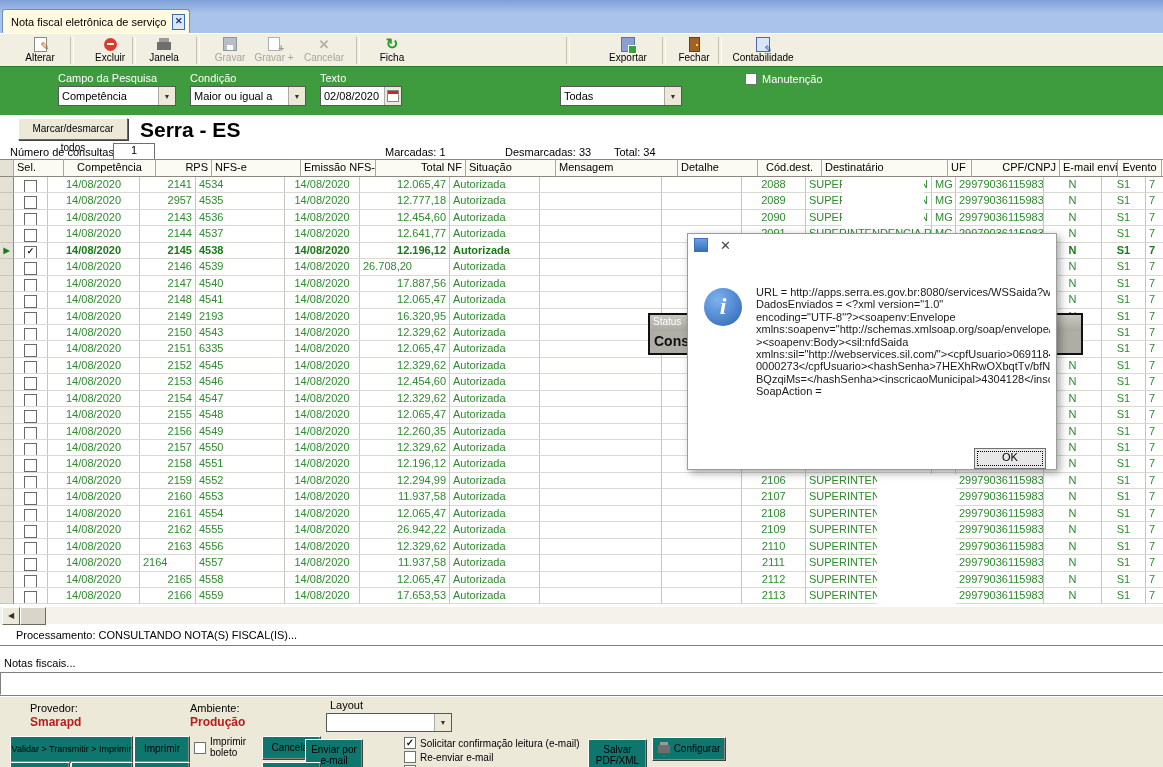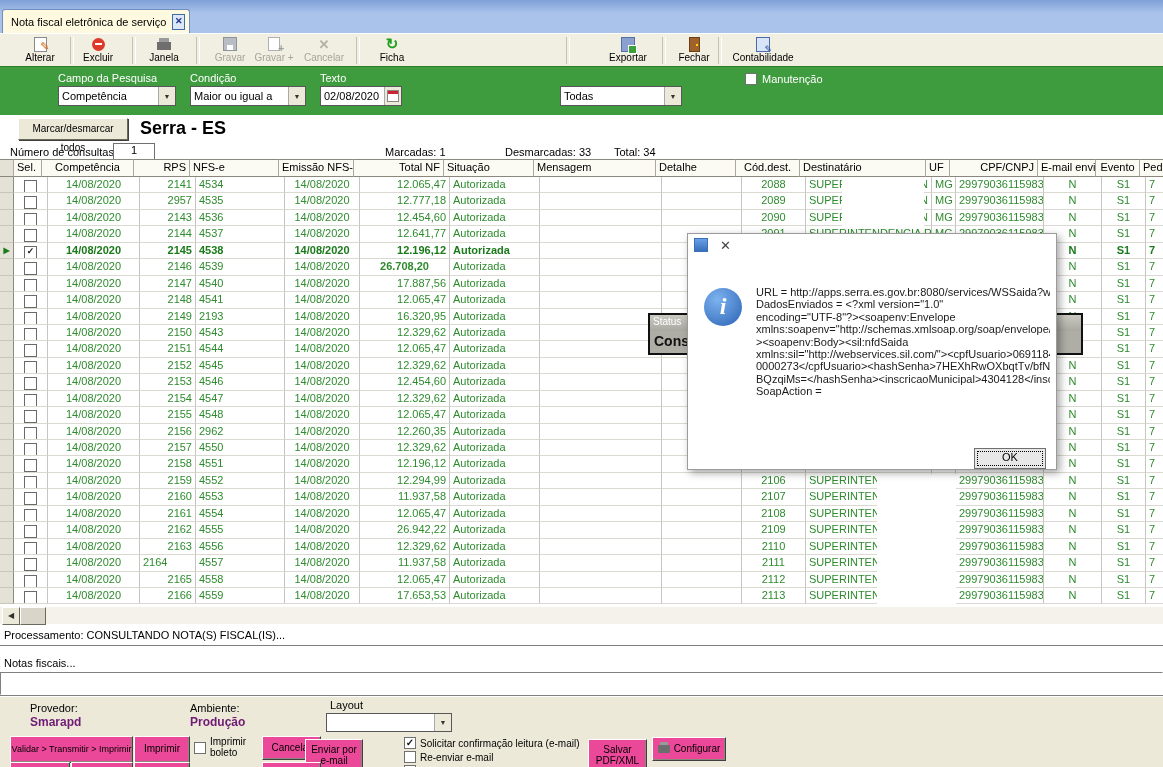--- a/index.html
+++ b/index.html
@@ -57,21 +57,21 @@
   .gbtn .glabel{font-size:10px;margin-top:2px;}
   .mag{width:8px;height:8px;border:2px solid #3a6ea5;border-radius:50%;position:relative;}
   .mag:after{content:"";position:absolute;right:-4px;bottom:-3px;width:6px;height:2px;background:#3a6ea5;transform:rotate(45deg);}
   .magplus{position:absolute;right:-6px;top:-6px;color:#1fa01f;font-weight:bold;font-size:10px;}
   .chk{width:12px;height:12px;background:#fff;border:1px solid #707070;box-sizing:border-box;font-size:10px;line-height:10px;text-align:center;color:#111;}
   .chk.on:after{content:"\2713";font-weight:bold;}
 
   
   .infostrip{position:absolute;left:0;top:115px;width:1163px;height:44px;background:#fff;}
   .btn3d{background:#ece9d8;border:1px solid #fff;border-right-color:#6a6a5a;border-bottom-color:#6a6a5a;box-shadow:1px 1px 0 #404040;font-size:10px;text-align:center;}
-  .city{font-weight:bold;font-size:18px;text-align:center;}
+  .city{font-weight:bold;font-size:21px;text-align:center;}
   .numbox{background:#fff;border:1px solid #707070;text-align:center;font-size:11px;}
 
   
   .grid{position:absolute;left:0;top:159px;width:1163px;height:447px;overflow:hidden;background:#fff;}
   .grow{display:flex;width:1200px;height:16.45px;}
   .ghead{height:18px;}
   .gcell{box-sizing:border-box;border-right:1px solid #c6c6be;border-bottom:1px solid #dadad2;padding:1px 3px 0 3px;font-size:11px;color:#2e8b2e;white-space:nowrap;overflow:hidden;}
   .ghead .gcell{color:#000;background:#fbfbf4;border-right:1px solid #aaa8a0;border-bottom:1px solid #8a887c;border-top:1px solid #8a887c;}
   .c-ind{background:#e4e1d6;border-right:1px solid #8a8a82;border-bottom:1px solid #c8c5ba;color:#222;text-align:center;padding:0;font-size:8px;line-height:16px;}
   .ghead .c-ind{background:#e4e1d6;}
@@ -82,22 +82,22 @@
 
   
   .hscroll{position:absolute;left:0;top:607px;width:1163px;height:17px;background:#f4f2ea;}
   .scr-arrow{position:absolute;left:2px;top:0;width:16px;height:16px;background:#ece9d8;border:1px solid #fff;border-right-color:#6a6a5a;border-bottom-color:#6a6a5a;font-size:8px;color:#333;text-align:center;line-height:15px;}
   .scr-thumb{position:absolute;left:20px;top:0;width:24px;height:16px;background:#d9d6c9;border:1px solid #fff;border-right-color:#6a6a5a;border-bottom-color:#6a6a5a;}
   .groove{border-top:1px solid #808080;border-bottom:1px solid #fff;height:0;}
   .sunken{background:#fff;border:1px solid #808080;border-right-color:#fff;border-bottom-color:#fff;}
 
   
   .footer{position:absolute;left:0;top:695px;width:1163px;height:72px;background:#ece9d8;border-top:1px solid #808080;box-shadow:inset 0 1px 0 #fff;}
-  .blue{color:#701a75;font-weight:bold;font-size:12px;}
-  .fbtn{position:absolute;background:#ec4899;border:1px solid #fff;border-right-color:#404040;border-bottom-color:#404040;box-shadow:inset -1px -1px 0 #8a887c;text-align:center;font-size:10px;overflow:hidden;}
+  .blue{color:#b91c1c;font-weight:bold;font-size:12px;}
+  .fbtn{position:absolute;background:#0f766e;border:1px solid #fff;border-right-color:#404040;border-bottom-color:#404040;box-shadow:inset -1px -1px 0 #8a887c;text-align:center;font-size:10px;overflow:hidden;}
   .flabel{font-size:10px;}
   .i-prn2{display:inline-block;width:12px;height:8px;background:#6e6e6e;position:relative;vertical-align:middle;margin-right:4px;}
   .i-prn2:before{content:"";position:absolute;left:2px;top:-3px;width:8px;height:3px;background:#9a9a9a;}
 
   
   .statuswin{position:absolute;left:648px;top:313px;width:435px;height:42px;background:#aeaea6;border:2px solid #111;z-index:4;box-sizing:border-box;}
   .statuswin .st-title{height:14px;background:linear-gradient(#c9c9c1,#a9a9a1);color:#fff;font-size:10px;padding:1px 3px;white-space:nowrap;overflow:hidden;}
   .statuswin .st-body{font-weight:bold;font-size:14px;color:#111;padding:2px 4px;white-space:nowrap;overflow:hidden;}
 
   
@@ -126,21 +126,21 @@
   <div class="toolbar">
     <div class="tbtn" style="left:14px">
       <div class="ticon">
           <span class="i-page">
             <span class="i-pencil">✎</span>
           </span>
         </div>
       <div class="tlabel">Alterar</div>
     </div>
     <div class="tsep" style="left:70px"></div>
-    <div class="tbtn" style="left:72px">
+    <div class="tbtn" style="left:84px">
       <div class="ticon">
           <span class="i-del"></span>
         </div>
       <div class="tlabel">Excluir</div>
     </div>
     <div class="tsep" style="left:132px"></div>
     <div class="tbtn" style="left:138px">
       <div class="ticon">
           <span class="i-prn"></span>
         </div>
@@ -246,21 +246,21 @@
     <div class="abs" style="left:10px;top:31px">Número de consultas</div>
     <div class="numbox abs" style="left:113px;top:28px;width:40px;height:15px">1</div>
     <div class="abs" style="left:385px;top:31px">Marcadas: 1</div>
     <div class="abs" style="left:505px;top:31px">Desmarcadas: 33</div>
     <div class="abs" style="left:614px;top:31px">Total: 34</div>
   </div>
 
   <div class="grid" id="grid">
       <div class="grow ghead">
         <div class="gcell c-ind" style="width: 14px;"></div>
-        <div class="gcell" style="width: 28px;">Sel.</div>
+        <div class="gcell" style="width: 50px;">Sel.</div>
         <div class="gcell" style="width: 92px; text-align: center;">Competência</div>
         <div class="gcell" style="width: 56px; text-align: right;">RPS</div>
         <div class="gcell" style="width: 89px;">NFS-e</div>
         <div class="gcell" style="width: 75px; text-align: center;">Emissão NFS-e</div>
         <div class="gcell" style="width: 90px; text-align: right;">Total NF</div>
         <div class="gcell" style="width: 90px;">Situação</div>
         <div class="gcell" style="width: 122px;">Mensagem</div>
         <div class="gcell" style="width: 80px;">Detalhe</div>
         <div class="gcell" style="width: 64px; text-align: center;">Cód.dest.</div>
         <div class="gcell" style="width: 126px;">Destinatário</div>
@@ -392,21 +392,21 @@
       </div>
       <div class="grow">
         <div class="gcell c-ind" style="width: 14px;"></div>
         <div class="gcell" style="width: 34px;">
           <div class="cb"></div>
         </div>
         <div class="gcell" style="width: 92px; text-align: center;">14/08/2020</div>
         <div class="gcell" style="width: 56px; text-align: right;">2146</div>
         <div class="gcell" style="width: 89px;">4539</div>
         <div class="gcell" style="width: 75px; text-align: center;">14/08/2020</div>
-        <div class="gcell" style="width: 90px; text-align: center; font-weight: bold;">26.708,20</div>
+        <div class="gcell" style="width: 90px; text-align: left;">26.708,20</div>
         <div class="gcell" style="width: 90px;">Autorizada</div>
         <div class="gcell" style="width: 122px;"></div>
         <div class="gcell" style="width: 80px;"></div>
         <div class="gcell" style="width: 64px; text-align: center;">2093</div>
         <div class="gcell dualcell" style="width: 126px;">
           <span>SUPERINTENDENCIA REGION</span>
           <span></span>
         </div>
         <div class="gcell" style="width: 24px;">MG</div>
         <div class="gcell" style="width: 88px; text-align: right;">29979036115983</div>
@@ -510,21 +510,21 @@
         <div class="gcell" style="width: 44px; text-align: center;">S1</div>
         <div class="gcell" style="width: 30px;">7</div>
       </div>
       <div class="grow">
         <div class="gcell c-ind" style="width: 14px;"></div>
         <div class="gcell" style="width: 34px;">
           <div class="cb"></div>
         </div>
         <div class="gcell" style="width: 92px; text-align: center;">14/08/2020</div>
         <div class="gcell" style="width: 56px; text-align: right;">2151</div>
-        <div class="gcell" style="width: 89px;">4544</div>
+        <div class="gcell" style="width: 89px;">6335</div>
         <div class="gcell" style="width: 75px; text-align: center;">14/08/2020</div>
         <div class="gcell" style="width: 90px; text-align: right;">12.065,47</div>
         <div class="gcell" style="width: 90px;">Autorizada</div>
         <div class="gcell" style="width: 122px;"></div>
         <div class="gcell" style="width: 80px;"></div>
         <div class="gcell" style="width: 64px; text-align: center;">2098</div>
         <div class="gcell dualcell" style="width: 126px;">
           <span>SUPERINTENDENCIA REGION</span>
           <span></span>
         </div>
@@ -630,21 +630,21 @@
         <div class="gcell" style="width: 44px; text-align: center;">S1</div>
         <div class="gcell" style="width: 30px;">7</div>
       </div>
       <div class="grow">
         <div class="gcell c-ind" style="width: 14px;"></div>
         <div class="gcell" style="width: 34px;">
           <div class="cb"></div>
         </div>
         <div class="gcell" style="width: 92px; text-align: center;">14/08/2020</div>
         <div class="gcell" style="width: 56px; text-align: right;">2156</div>
-        <div class="gcell" style="width: 89px;">2962</div>
+        <div class="gcell" style="width: 89px;">4549</div>
         <div class="gcell" style="width: 75px; text-align: center;">14/08/2020</div>
         <div class="gcell" style="width: 90px; text-align: right;">12.260,35</div>
         <div class="gcell" style="width: 90px;">Autorizada</div>
         <div class="gcell" style="width: 122px;"></div>
         <div class="gcell" style="width: 80px;"></div>
         <div class="gcell" style="width: 64px; text-align: center;">2103</div>
         <div class="gcell dualcell" style="width: 126px;">
           <span>SUPERINTENDENCIA REGION</span>
           <span></span>
         </div>
@@ -897,21 +897,21 @@
     </div>
 
   <div class="redact" style="left:842px;top:178px;width:82px;height:49px"></div>
   <div class="redact" style="left:877px;top:474px;width:79px;height:131px"></div>
 
   <div class="hscroll">
     <div class="scr-arrow">◀</div>
     <div class="scr-thumb"></div>
   </div>
 
-  <div class="abs" style="left:4px;top:629px">Processamento: CONSULTANDO NOTA(S) FISCAL(IS)...</div>
+  <div class="abs" style="left:16px;top:629px">Processamento: CONSULTANDO NOTA(S) FISCAL(IS)...</div>
   <div class="groove abs" style="left:0;top:645px;width:1163px"></div>
   <div class="abs" style="left:4px;top:657px">Notas fiscais...</div>
   <div class="sunken abs" style="left:0;top:672px;width:1161px;height:21px"></div>
 
   <div class="footer">
     <div class="abs" style="left:30px;top:6px">Provedor:</div>
     <div class="blue abs" style="left:30px;top:19px">Smarapd</div>
     <div class="abs" style="left:190px;top:6px">Ambiente:</div>
     <div class="blue abs" style="left:190px;top:19px">Produção</div>
     <div class="abs" style="left:330px;top:3px">Layout</div>

